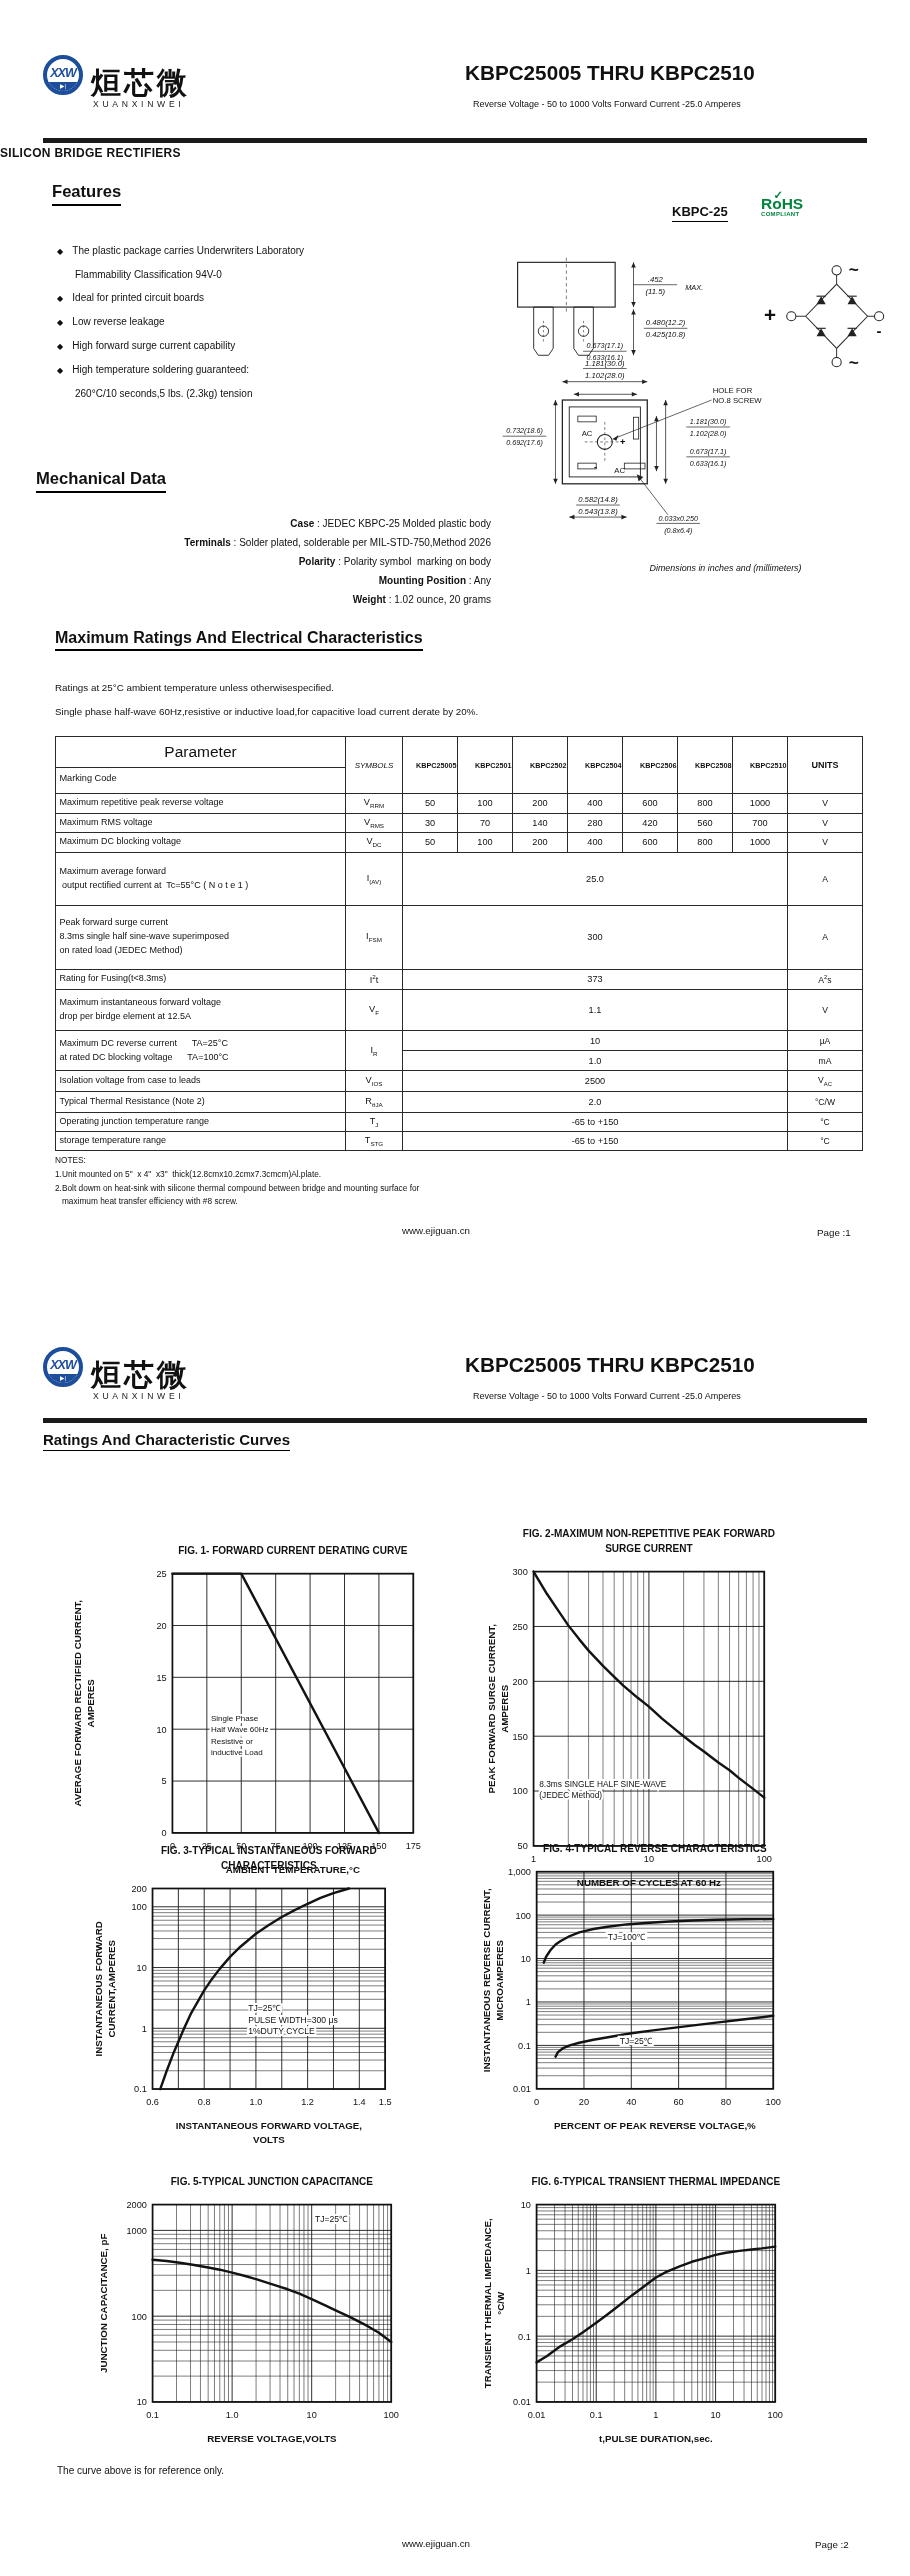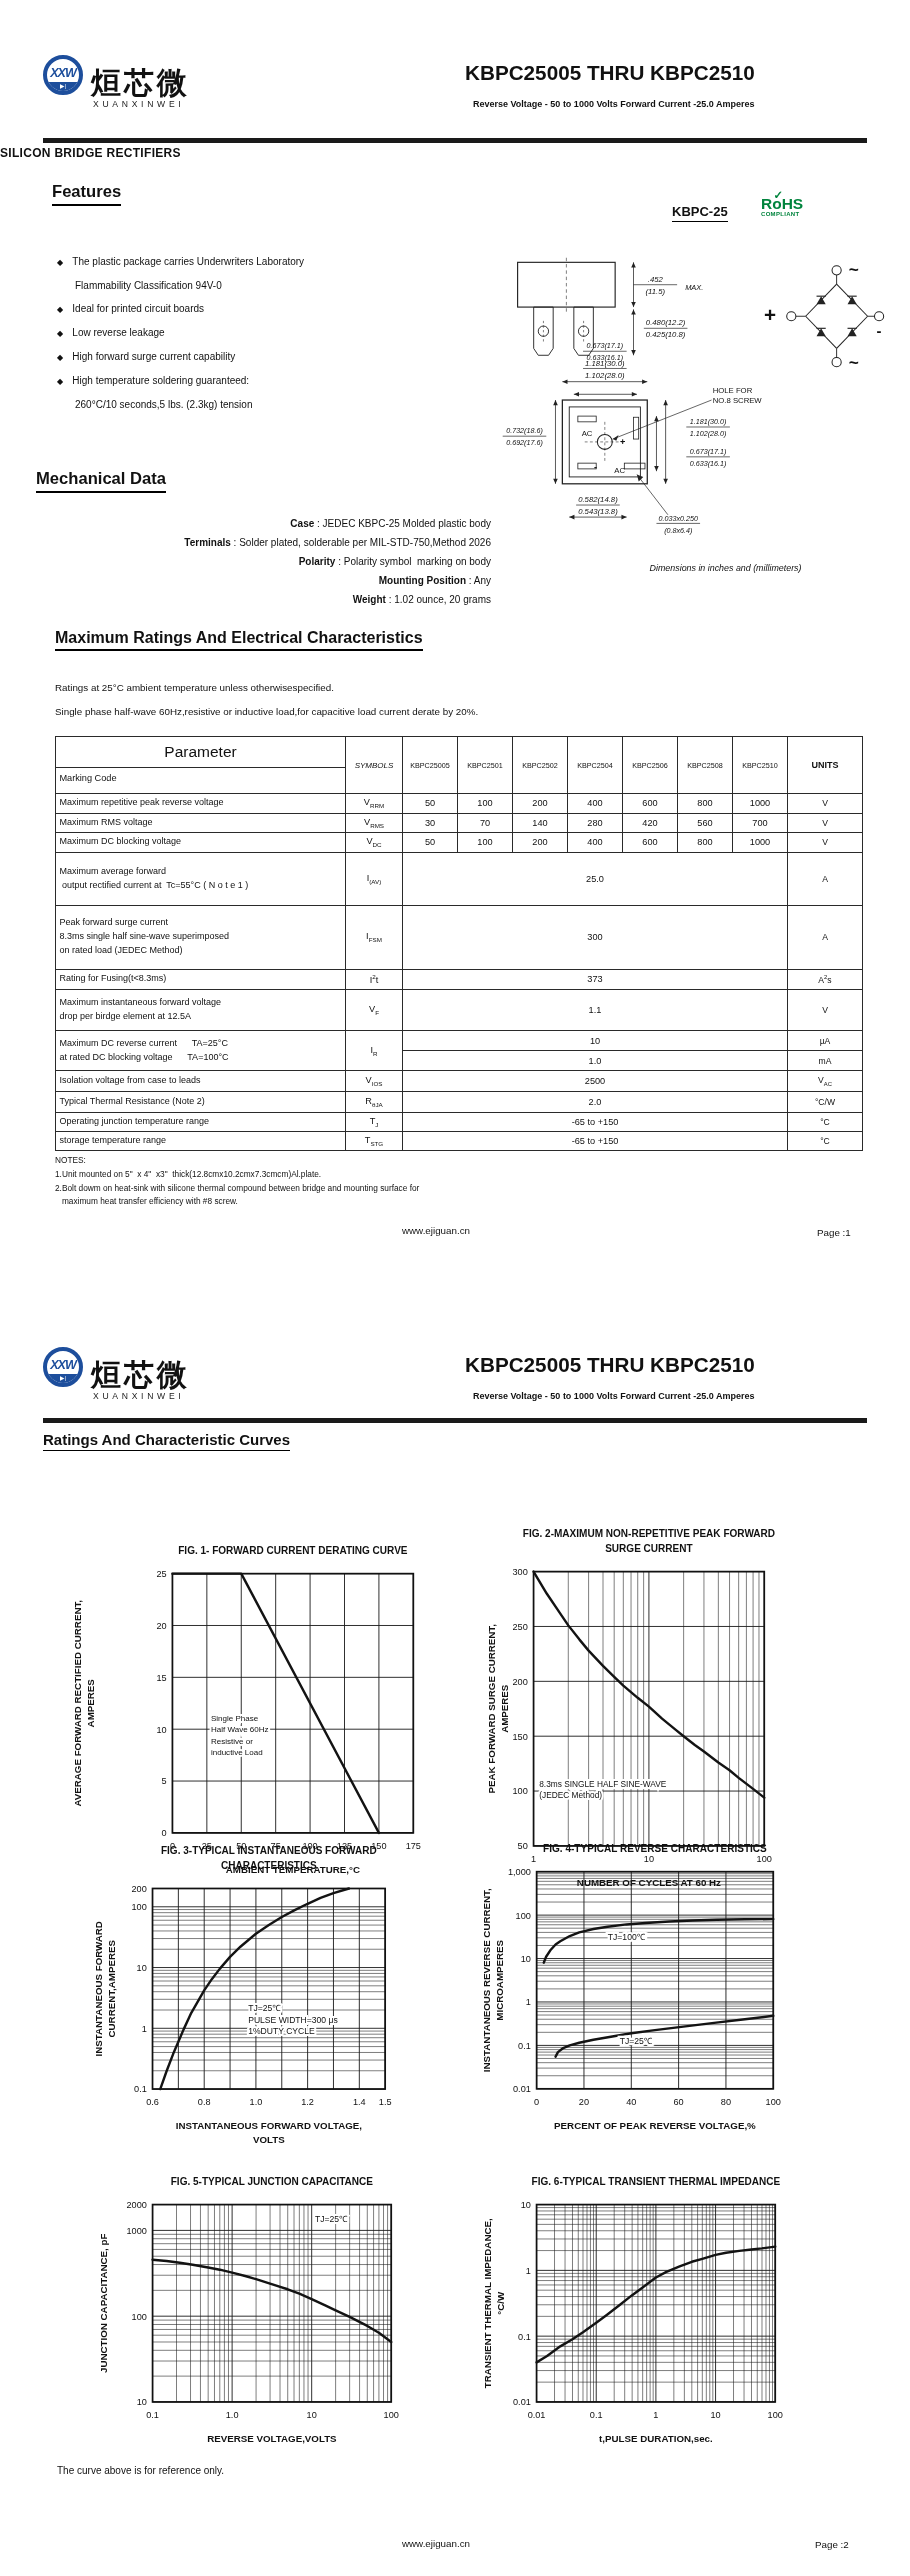--- a/index.html
+++ b/index.html
@@ -1,21 +1,21 @@
 <!DOCTYPE html>
 <html style="font-size:9.2px"><head>
 <meta charset="utf-8">
 <style>
   html,body{margin:0;padding:0;}
   body{width:910px;height:2576px;position:relative;background:#ffffff;
        font-family:"Liberation Sans",sans-serif;color:#111;overflow:hidden;}
   .abs{position:absolute;}
   .rule{position:absolute;height:4.6px;background:#1a1a1a;}
   .doc-title{font-size:20.7px;font-weight:bold;letter-spacing:0px;white-space:nowrap;}
-  .doc-sub{font-size:9px;font-weight:bold;white-space:nowrap;padding-left:8px;}
+  .doc-sub{font-size:9px;font-weight:normal;white-space:nowrap;padding-left:8px;}
   .center-head{font-size:12px;font-weight:bold;letter-spacing:0.3px;}
   .sec-head{font-weight:bold;border-bottom:2.3px solid #000;padding-bottom:1.7px;display:inline-block;white-space:nowrap;}
   .logo-ring{position:absolute;width:40px;height:40px;border-radius:50%;border:4px solid #1d4e9c;box-sizing:border-box;overflow:hidden;background:#fff;}
   .logo-xxw{color:#1d4e9c;font-weight:bold;font-style:italic;font-size:12.6px;text-align:center;margin-top:6.9px;letter-spacing:-1.1px;}
   .logo-band{position:absolute;bottom:0;left:0;right:0;height:9.2px;background:#1d4e9c;color:#fff;text-align:center;font-size:5.7px;line-height:8px;}
   .logo-zh{position:absolute;left:48px;top:8px;font-size:30px;font-weight:bold;letter-spacing:2.9px;white-space:nowrap;}
   .logo-en{position:absolute;left:50px;top:44px;font-size:8.6px;letter-spacing:3.7px;color:#222;white-space:nowrap;}
   .rohs-word{color:#00843D;font-weight:bold;font-size:15.5px;letter-spacing:0;}
   .rohs-check{position:absolute;left:12.6px;top:-7.5px;color:#00843D;font-size:11.5px;font-weight:bold;}
   .rohs-sub{color:#00843D;font-weight:bold;font-size:6px;letter-spacing:0.3px;margin-top:-1.7px;}
@@ -24,21 +24,21 @@
   .feat-cont{padding-left:18px;}
   .mech-line{font-size:10px;line-height:19px;white-space:pre;}
   .mech-line b{font-weight:bold;}
   .intro{font-size:9.8px;}
   #ratings-table table{border-collapse:collapse;table-layout:fixed;width:803px;border:1.7px solid #222;}
   #ratings-table td{border:1.1px solid #2a2a2a;padding:0.6px 3.4px;vertical-align:middle;}
   #ratings-table .param{font-size:9px;white-space:pre-wrap;line-height:1.55;}
   #ratings-table .sym{text-align:center;font-size:9.2px;}
   #ratings-table .val{text-align:center;font-size:9.2px;}
   #ratings-table .unit{text-align:center;font-size:8.6px;}
-  #ratings-table .parthead{font-size:7.2px;font-weight:normal;text-align:center;padding:1.1px 0.6px;}
+  #ratings-table .parthead{font-size:7.2px;font-weight:bold;text-align:right;padding:1.1px 0.6px;}
   #ratings-table .symhead{font-style:italic;font-size:8px;text-align:center;}
   #ratings-table .unithead{font-weight:bold;font-size:9px;text-align:center;}
   #ratings-table .p-top{font-size:15.5px;text-align:center;padding:4.6px 0 5.7px 0;border-bottom:1.1px solid #2a2a2a;}
   #ratings-table .p-bot{font-size:9.2px;padding:5.7px 3.4px 8px 3.4px;}
   sub{font-size:68%;} sup{font-size:68%;}
   .notes{font-size:8.3px;line-height:13.8px;white-space:pre;}
   .footer-site{font-size:9.8px;text-align:center;}
   .footer-page{font-size:9.8px;}
   .curves-head{font-size:15px;}
   svg{overflow:visible;}
@@ -54,21 +54,21 @@
   </div>
   <div class="logo-zh">烜芯微</div>
   <div class="logo-en">XUANXINWEI</div>
 </div>
 <div class="abs doc-title" style="left:465px;top:61px;">KBPC25005 THRU KBPC2510</div>
 <div class="abs doc-sub" style="left:465px;top:99px;">Reverse Voltage - 50 to 1000 Volts Forward Current -25.0 Amperes</div>
 <div class="rule" style="left:43px;top:138px;width:824px;"></div>
 <div class="abs center-head" style="left:0;top:146px;width:910px;text-align:left;">SILICON BRIDGE RECTIFIERS</div>
 
 <div class="abs sec-head" style="left:52px;top:182px;font-size:16.6px;">Features</div>
-<div class="abs" id="features-list" style="left:57px;top:250px;width:344px;">
+<div class="abs" id="features-list" style="left:57px;top:239px;width:344px;">
     <div class="feat-line"><span class="diamond">◆</span><span>The plastic package carries Underwriters Laboratory</span></div>
     <div class="feat-line feat-cont"><span>Flammability Classification 94V-0</span></div>
     <div class="feat-line"><span class="diamond">◆</span><span>Ideal for printed circuit boards</span></div>
     <div class="feat-line"><span class="diamond">◆</span><span>Low reverse leakage</span></div>
     <div class="feat-line"><span class="diamond">◆</span><span>High forward surge current capability</span></div>
     <div class="feat-line"><span class="diamond">◆</span><span>High temperature soldering guaranteed:</span></div>
     <div class="feat-line feat-cont"><span>260°C/10 seconds,5 lbs. (2.3kg) tension</span></div>
   </div>
 
 <div class="abs sec-head" style="left:672px;top:204px;font-size:13px;border-bottom-width:1.7px;">KBPC-25</div>

